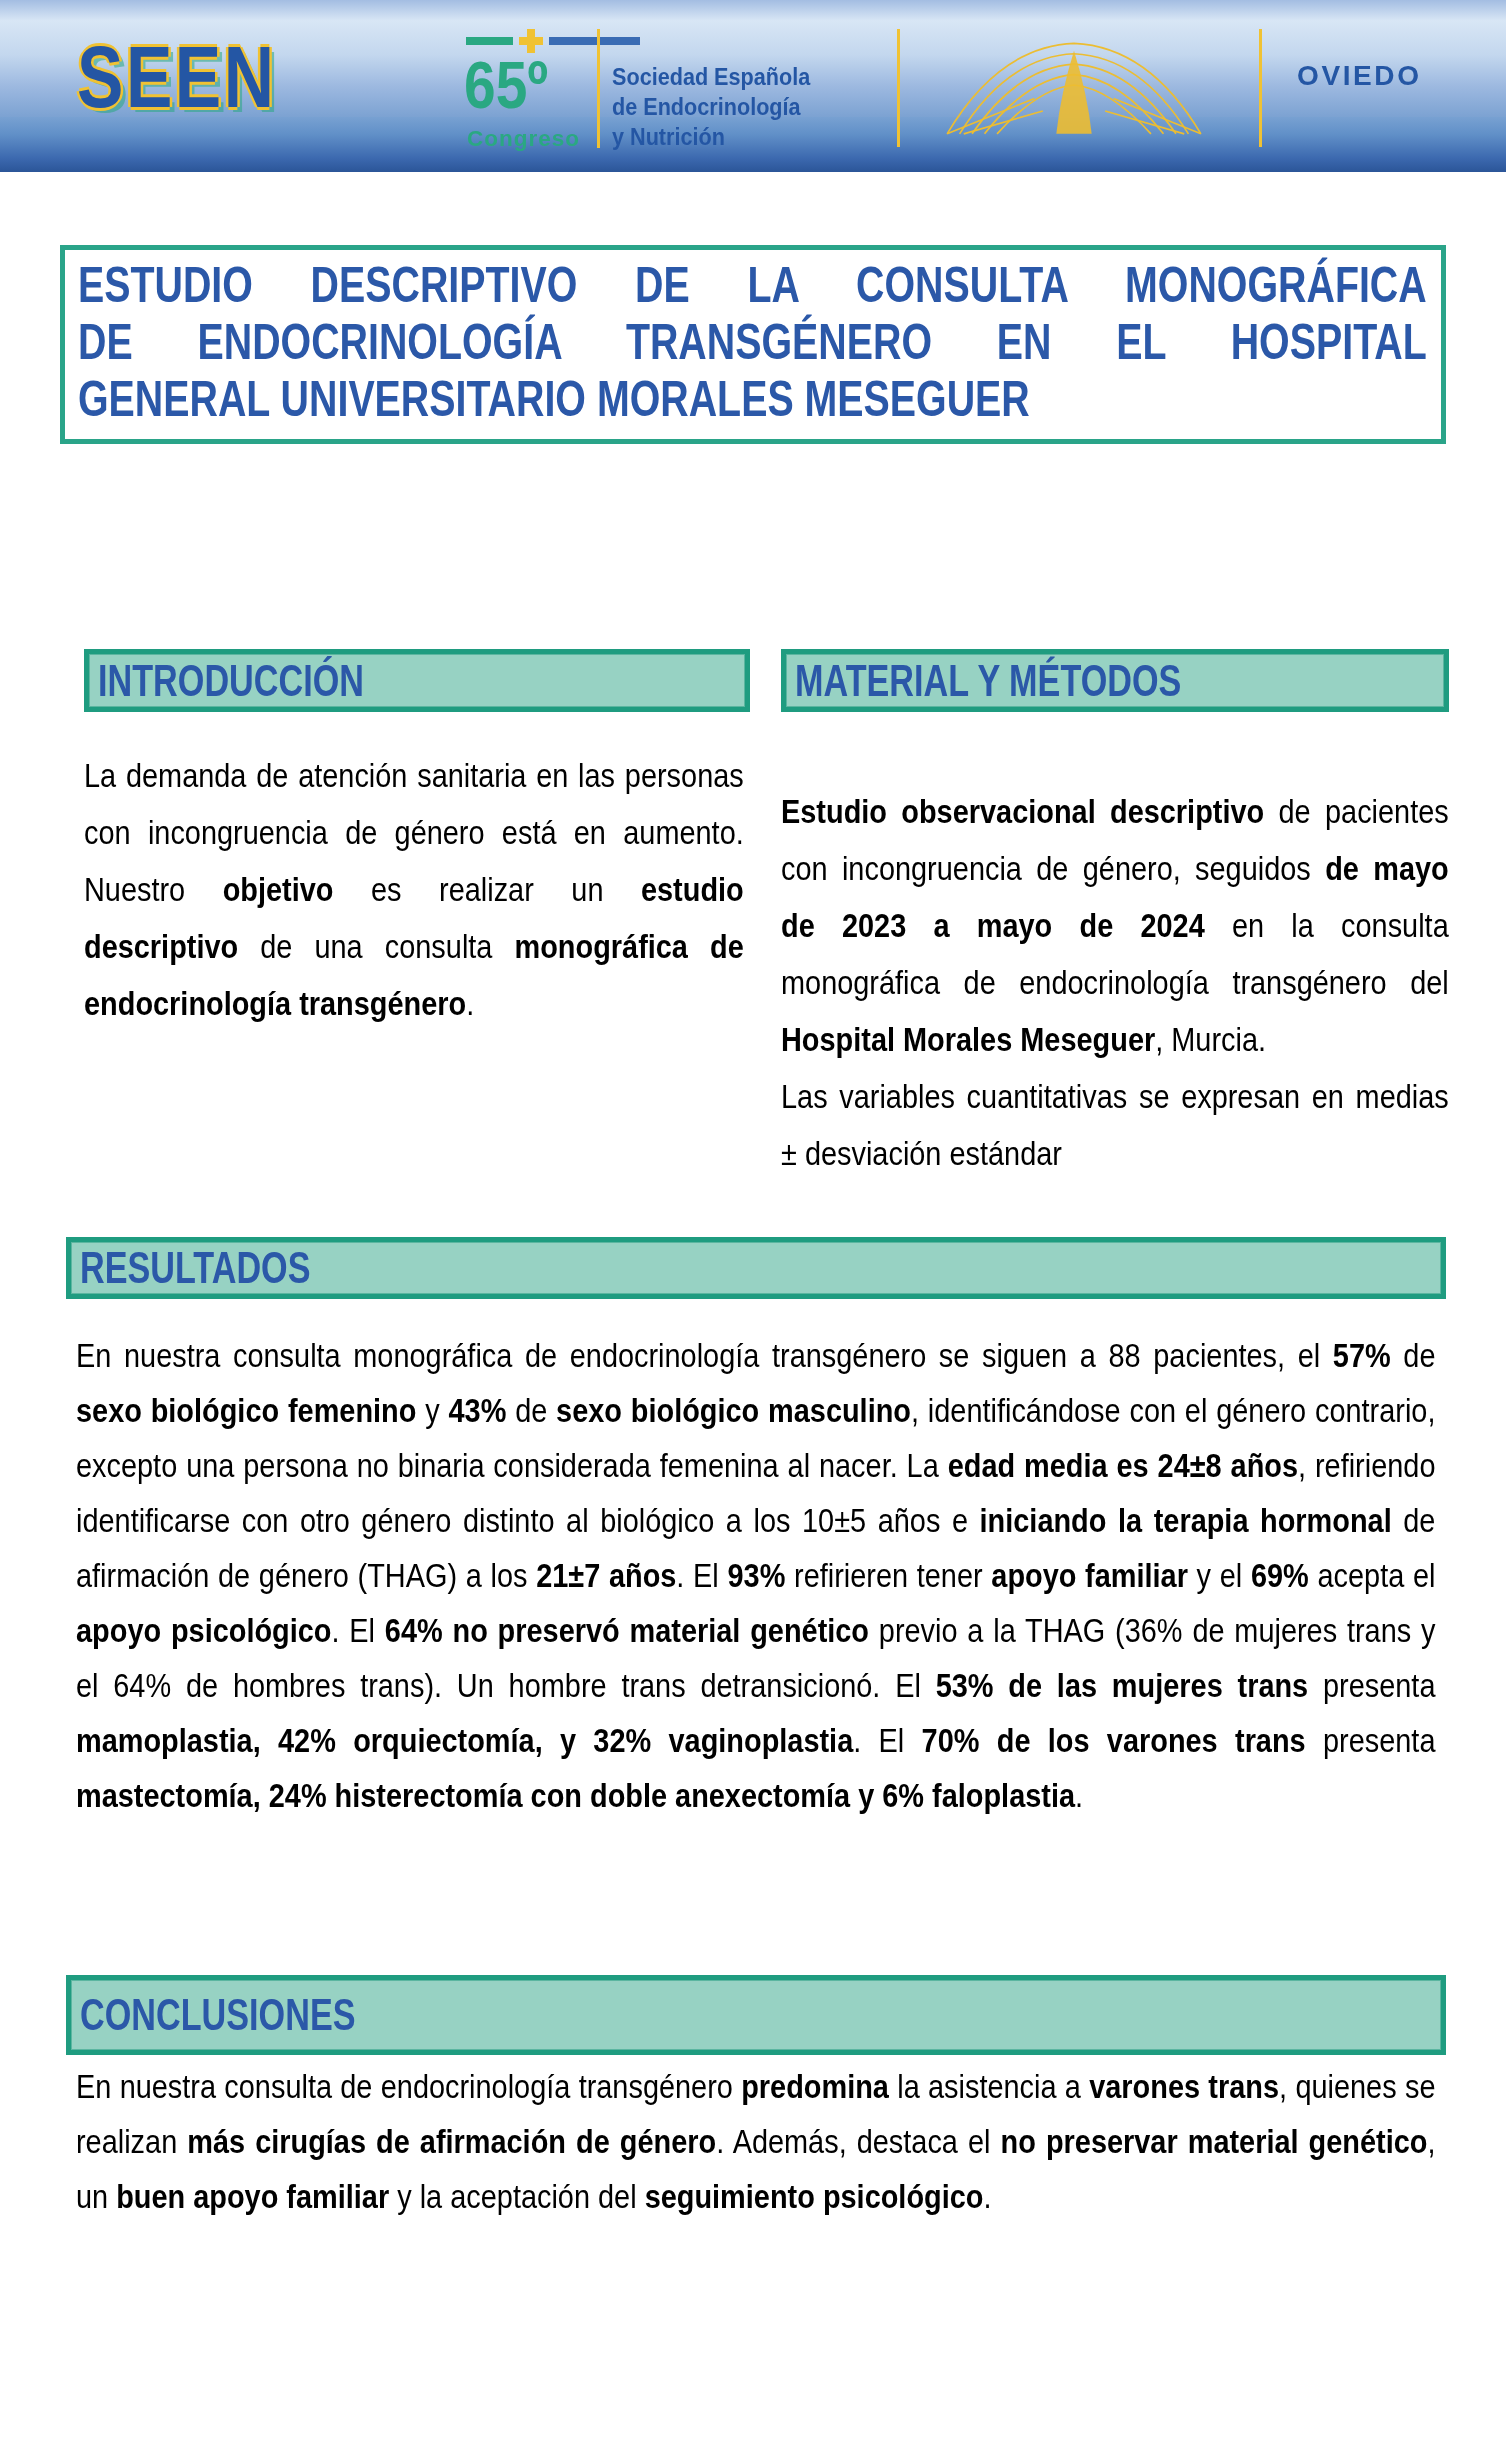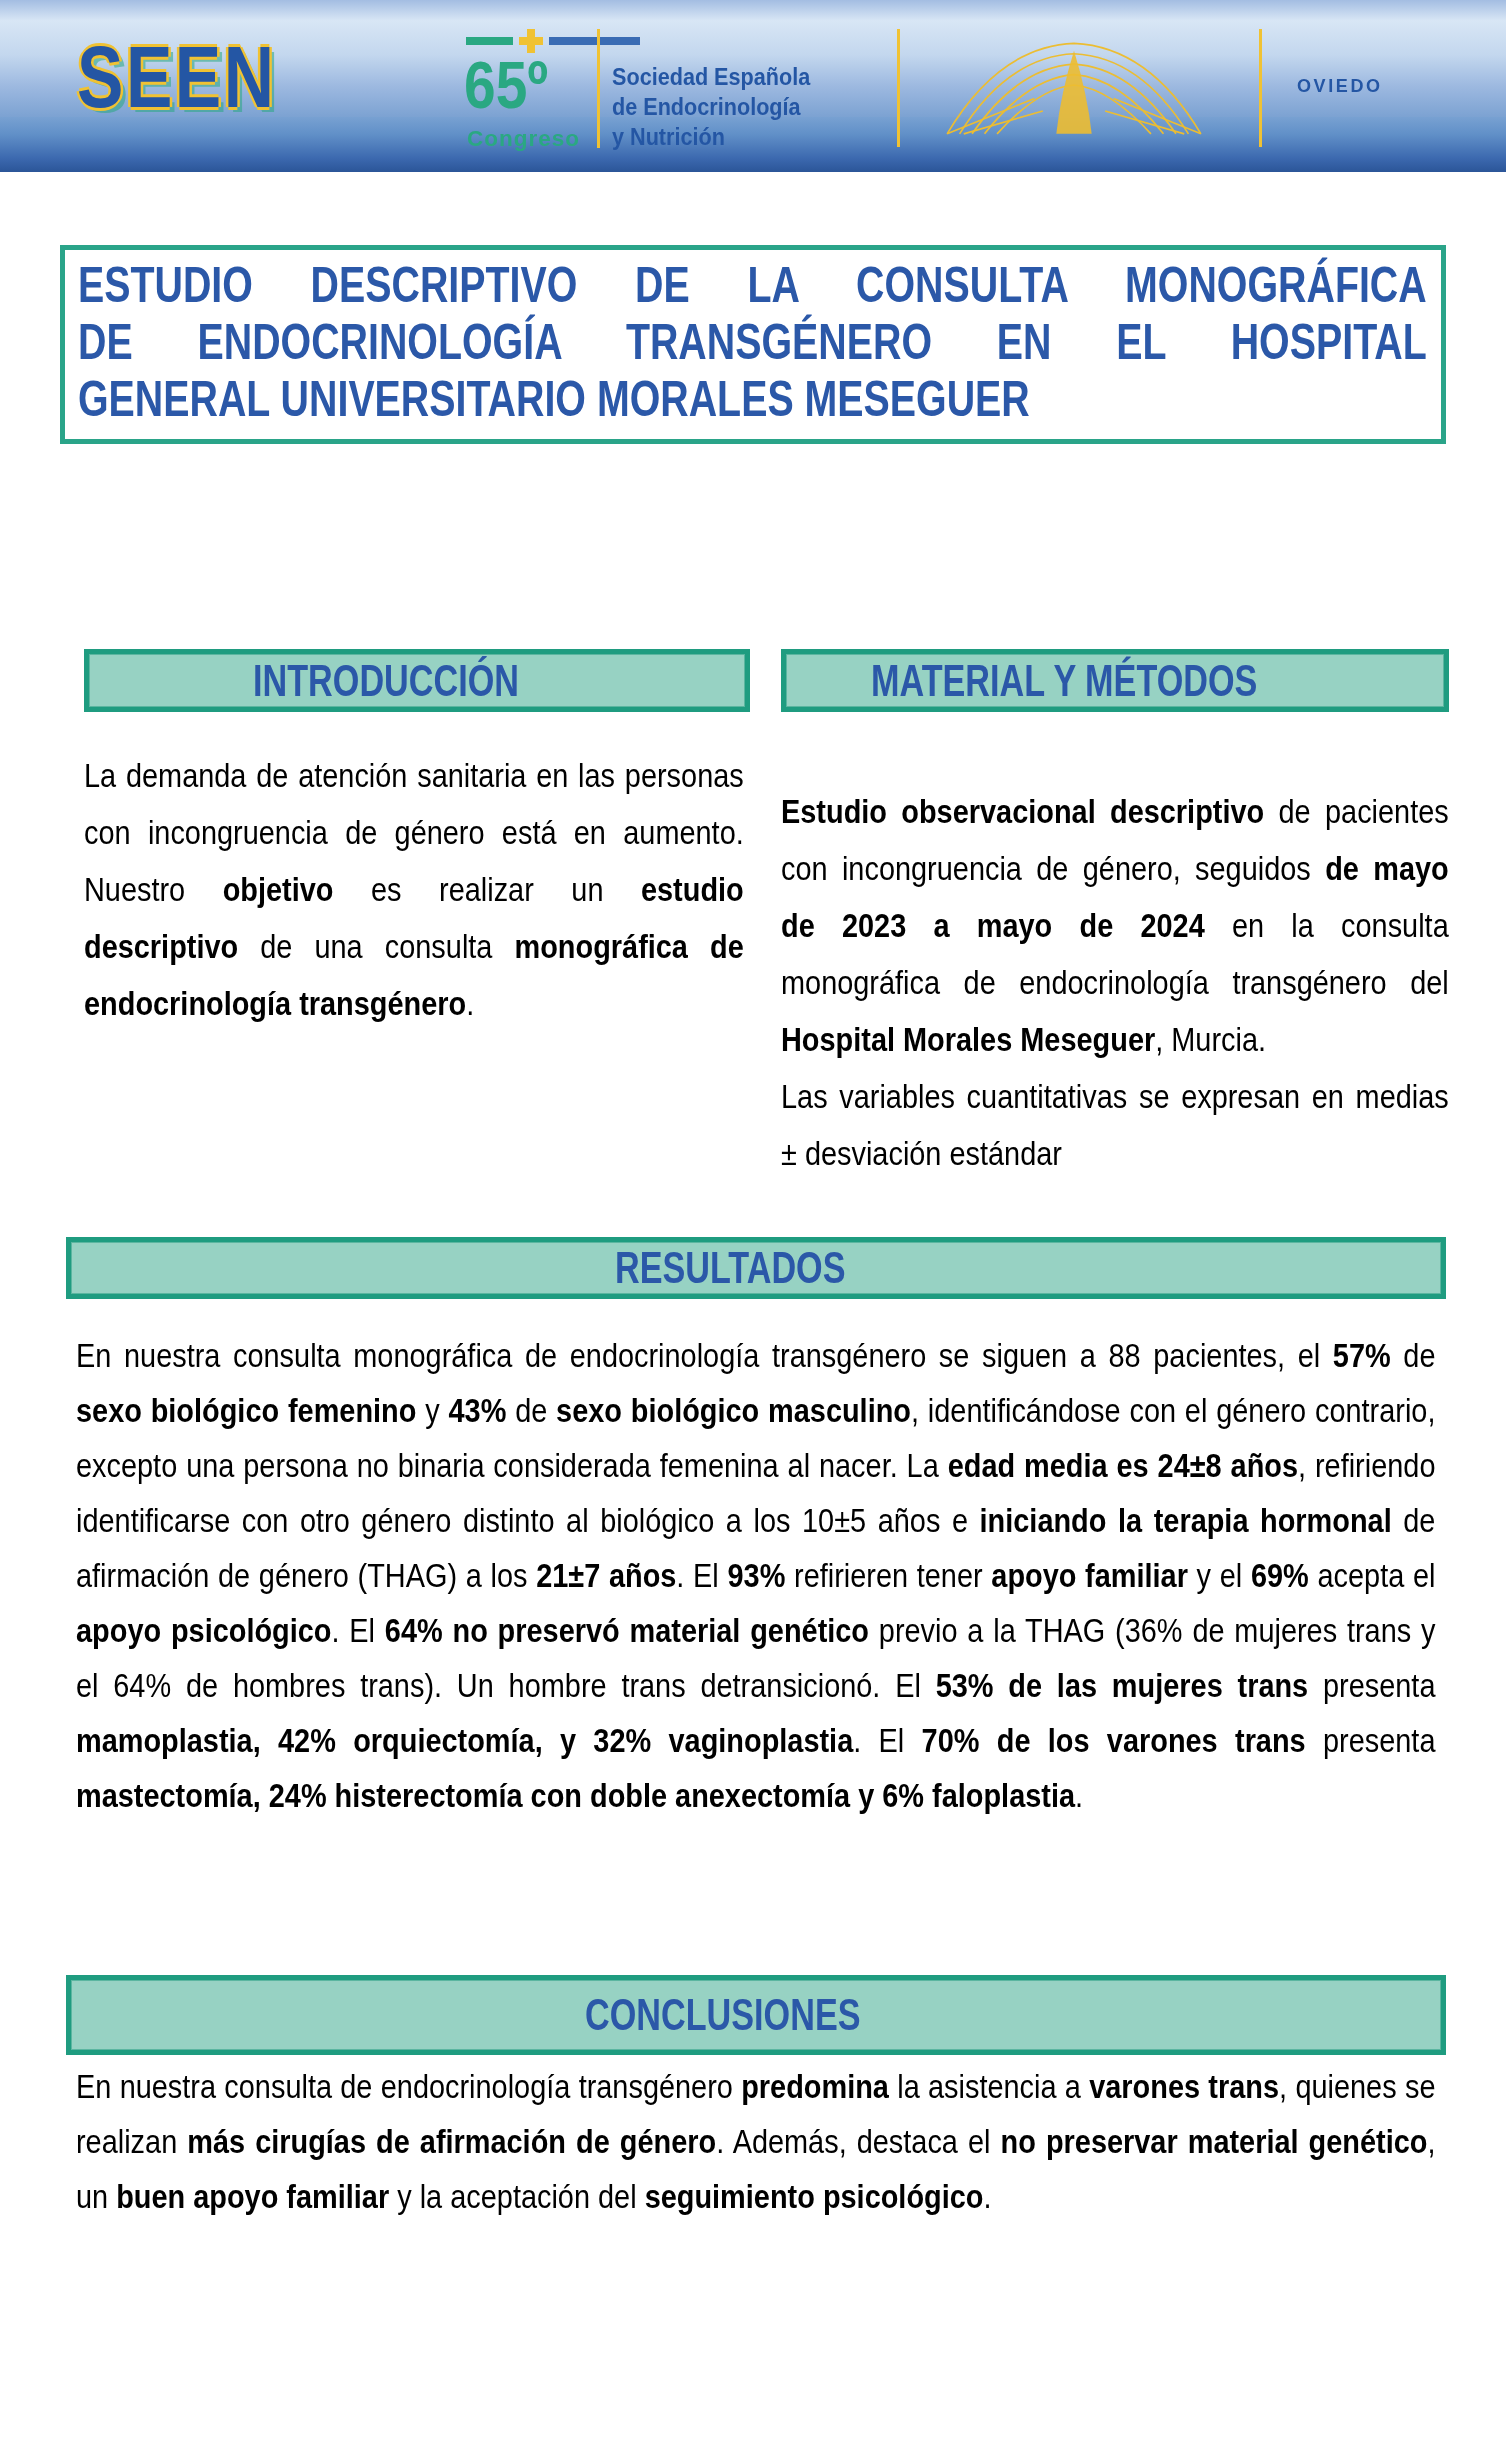--- a/index.html
+++ b/index.html
@@ -31,21 +31,21 @@
   }
   .congress-label{position:absolute;left:467px;top:126px;font-size:22.5px;font-weight:700;color:#2aa882;letter-spacing:1px;}
   .congress-divider{position:absolute;left:597px;top:29px;width:3.1px;height:119px;background:#f0c233;}
   .org{
     position:absolute;left:612px;top:62px;font-size:23.5px;font-weight:700;color:#2456a4;
     line-height:30px;transform:scaleX(.92);transform-origin:0 0;
   }
   .bar-left{position:absolute;left:897px;top:29px;width:3.1px;height:118px;background:#f0c233;}
   .bar-right{position:absolute;left:1259px;top:29px;width:3.1px;height:118px;background:#f0c233;}
   .venue{position:absolute;left:931px;top:34px;width:286px;height:104px;}
-  .city{position:absolute;left:1297px;top:76px;font-size:18px;font-weight:800;letter-spacing:2.6px;color:#2456a4;}
+  .city{position:absolute;left:1297px;top:60px;font-size:28px;font-weight:800;letter-spacing:2.6px;color:#2456a4;}
 
   
   .title-box{
     position:absolute;left:60px;top:245px;width:1386px;box-sizing:border-box;
     border:5.1px solid #2aa489;background:#fff;padding:7.2px 13.3px 11.2px 13.3px;
   }
   .title-inner{
     width:127%;transform:scaleX(.787);transform-origin:0 0;
     font-weight:700;color:#2b58a8;font-size:50px;line-height:57px;
   }
@@ -54,21 +54,21 @@
 
   .authors{position:absolute;left:77px;top:450px;width:1359px;}
   .authors-in{width:117.6%;transform:scaleX(.85);transform-origin:0 0;font-size:31px;line-height:49px;text-align:justify;}
   .affil{position:absolute;left:77px;top:556px;width:1359px;}
   .affil-in{width:117.6%;transform:scaleX(.85);transform-origin:0 0;font-size:29px;font-style:italic;line-height:36px;}
 
   
   .panel{position:absolute;box-sizing:border-box;background:#1f9c80;padding:5.1px;}
   .panel-in{
     background:#97d2c3;border:1.5px solid #5bb6a0;height:100%;box-sizing:border-box;
-    display:flex;align-items:center;padding-left:21px;justify-content:center;
+    display:flex;align-items:center;padding-left:8px;
   }
   .panel-heading{
     font-size:45px;font-weight:800;color:#2b58a8;white-space:nowrap;
     transform:scaleX(.76);transform-origin:0 center;
   }
   #panel-intro{left:84px;top:649px;width:666px;height:63px;}
   #panel-material{left:781px;top:649px;width:668px;height:63px;}
   #panel-resultados{left:66px;top:1237px;width:1380px;height:62px;}
   #panel-conclusiones{left:66px;top:1975px;width:1380px;height:80px;}
 

